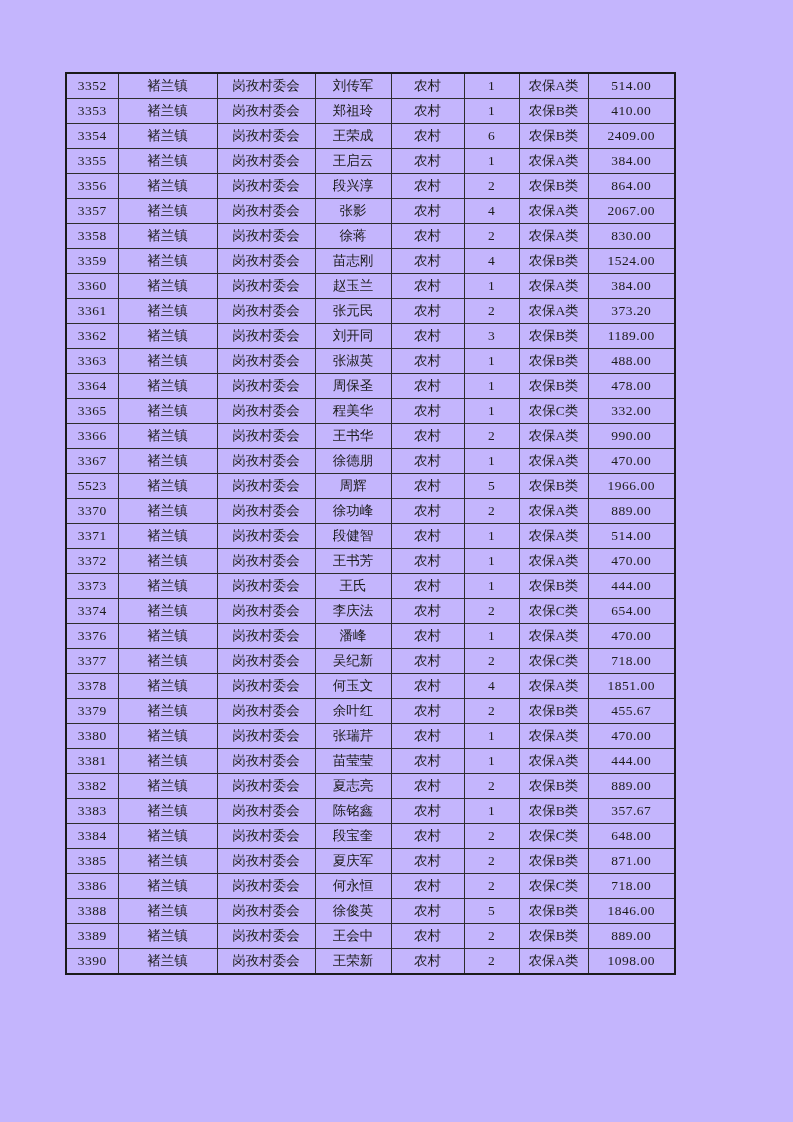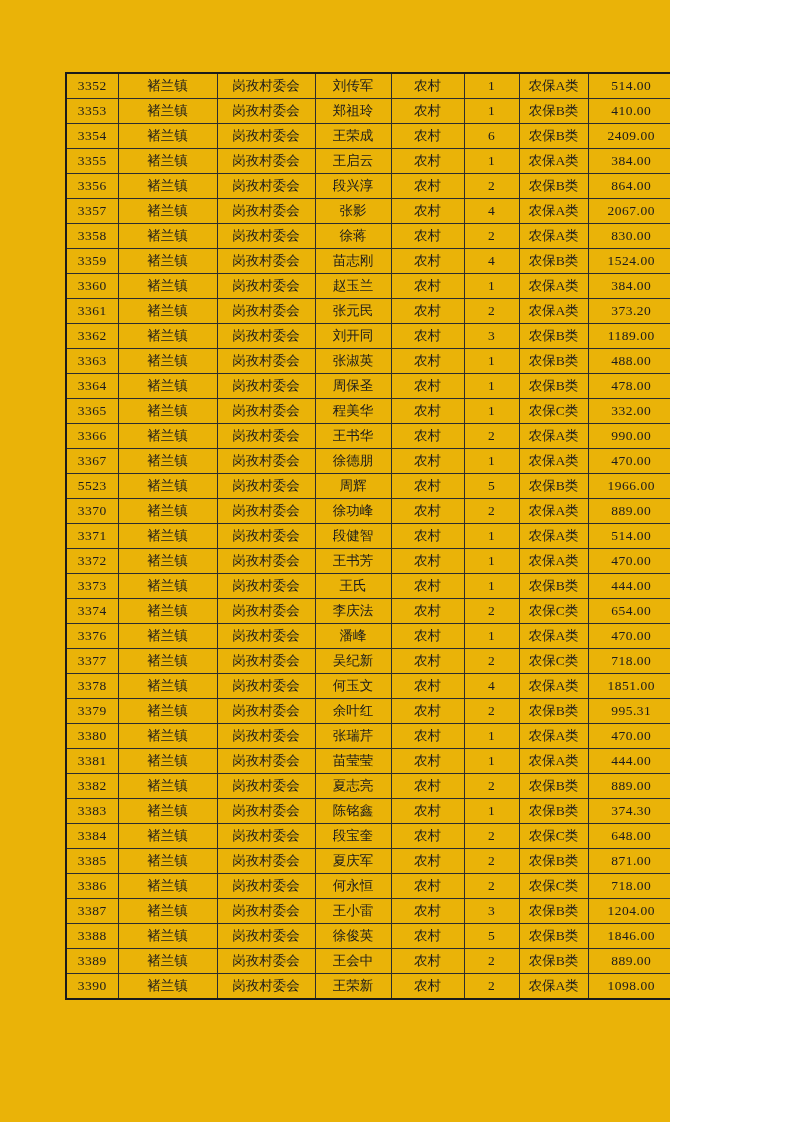--- a/index.html
+++ b/index.html
@@ -2,23 +2,23 @@
 <html><head>
 <meta charset="utf-8">
 <style>
   html, body {
     margin: 0;
     padding: 0;
     background: #ffffff;
   }
   .page {
     position: relative;
-    width: 670px;
+    width: 793px;
     height: 1122px;
-    background: #eab308;
+    background: #c4b5fd;
     font-family: "Liberation Serif", "DejaVu Serif", serif;
     overflow: hidden;
   }
   table.roster {
     position: absolute;
     left: 65px;
     top: 72px;
     width: 609px;
     border-collapse: collapse;
     table-layout: fixed;
@@ -314,21 +314,21 @@
           <td class="num">1851.00</td>
         </tr>
         <tr>
           <td class="num">3379</td>
           <td>褚兰镇</td>
           <td>岗孜村委会</td>
           <td>余叶红</td>
           <td>农村</td>
           <td class="num">2</td>
           <td>农保B类</td>
-          <td class="num">995.31</td>
+          <td class="num">455.67</td>
         </tr>
         <tr>
           <td class="num">3380</td>
           <td>褚兰镇</td>
           <td>岗孜村委会</td>
           <td>张瑞芹</td>
           <td>农村</td>
           <td class="num">1</td>
           <td>农保A类</td>
           <td class="num">470.00</td>
@@ -354,21 +354,21 @@
           <td class="num">889.00</td>
         </tr>
         <tr>
           <td class="num">3383</td>
           <td>褚兰镇</td>
           <td>岗孜村委会</td>
           <td>陈铭鑫</td>
           <td>农村</td>
           <td class="num">1</td>
           <td>农保B类</td>
-          <td class="num">374.30</td>
+          <td class="num">357.67</td>
         </tr>
         <tr>
           <td class="num">3384</td>
           <td>褚兰镇</td>
           <td>岗孜村委会</td>
           <td>段宝奎</td>
           <td>农村</td>
           <td class="num">2</td>
           <td>农保C类</td>
           <td class="num">648.00</td>
@@ -385,30 +385,20 @@
         </tr>
         <tr>
           <td class="num">3386</td>
           <td>褚兰镇</td>
           <td>岗孜村委会</td>
           <td>何永恒</td>
           <td>农村</td>
           <td class="num">2</td>
           <td>农保C类</td>
           <td class="num">718.00</td>
-        </tr>
-        <tr>
-          <td class="num">3387</td>
-          <td>褚兰镇</td>
-          <td>岗孜村委会</td>
-          <td>王小雷</td>
-          <td>农村</td>
-          <td class="num">3</td>
-          <td>农保B类</td>
-          <td class="num">1204.00</td>
         </tr>
         <tr>
           <td class="num">3388</td>
           <td>褚兰镇</td>
           <td>岗孜村委会</td>
           <td>徐俊英</td>
           <td>农村</td>
           <td class="num">5</td>
           <td>农保B类</td>
           <td class="num">1846.00</td>

